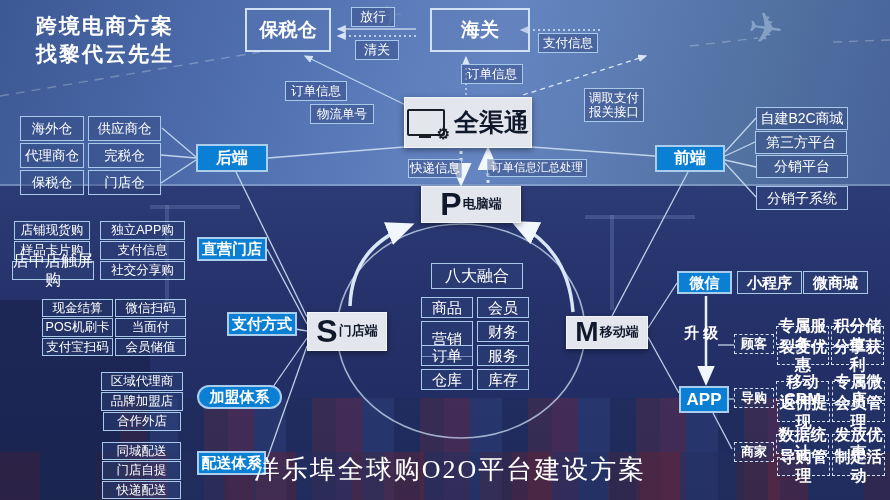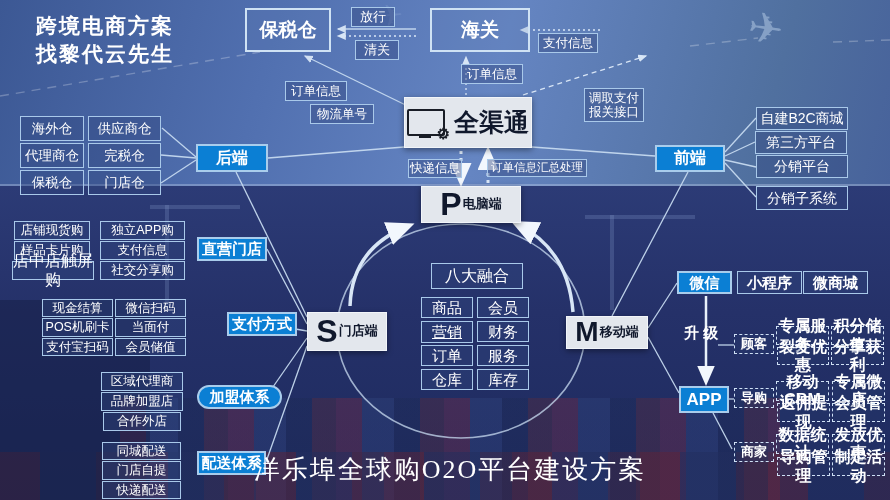--- a/index.html
+++ b/index.html
@@ -157,21 +157,21 @@
     <span class="termlabel">门店端</span>
   </div>
   <div class="box light" style="left:566px;top:316px;width:82px;height:33px;">
     <span class="bigletter" style="font-size:28px;">M</span>
     <span class="termlabel">移动端</span>
   </div>
 
   <div class="box outline t16" style="left:431px;top:263px;width:92px;height:26px;">八大融合</div>
   <div class="box outline t15" style="left:421px;top:297px;width:52px;height:21px;">商品</div>
   <div class="box outline t15" style="left:477px;top:297px;width:52px;height:21px;">会员</div>
-  <div class="box outline t15" style="left:421px;top:321px;width:52px;height:22px;text-decoration:underline;">营销</div>
+  <div class="box outline t15" style="left:421px;top:321px;width:52px;height:36px;text-decoration:underline;">营销</div>
   <div class="box outline t15" style="left:477px;top:321px;width:52px;height:21px;">财务</div>
   <div class="box outline t15" style="left:421px;top:345px;width:52px;height:21px;">订单</div>
   <div class="box outline t15" style="left:477px;top:345px;width:52px;height:21px;">服务</div>
   <div class="box outline t15" style="left:421px;top:369px;width:52px;height:21px;">仓库</div>
   <div class="box outline t15" style="left:477px;top:369px;width:52px;height:21px;">库存</div>
 
   <div class="box solid t16" style="left:196px;top:144px;width:72px;height:28px;">后端</div>
   <div class="box outline t135" style="left:20px;top:116px;width:64px;height:25px;">海外仓</div>
   <div class="box outline t135" style="left:88px;top:116px;width:73px;height:25px;">供应商仓</div>
   <div class="box outline t135" style="left:20px;top:143px;width:64px;height:25px;">代理商仓</div>

